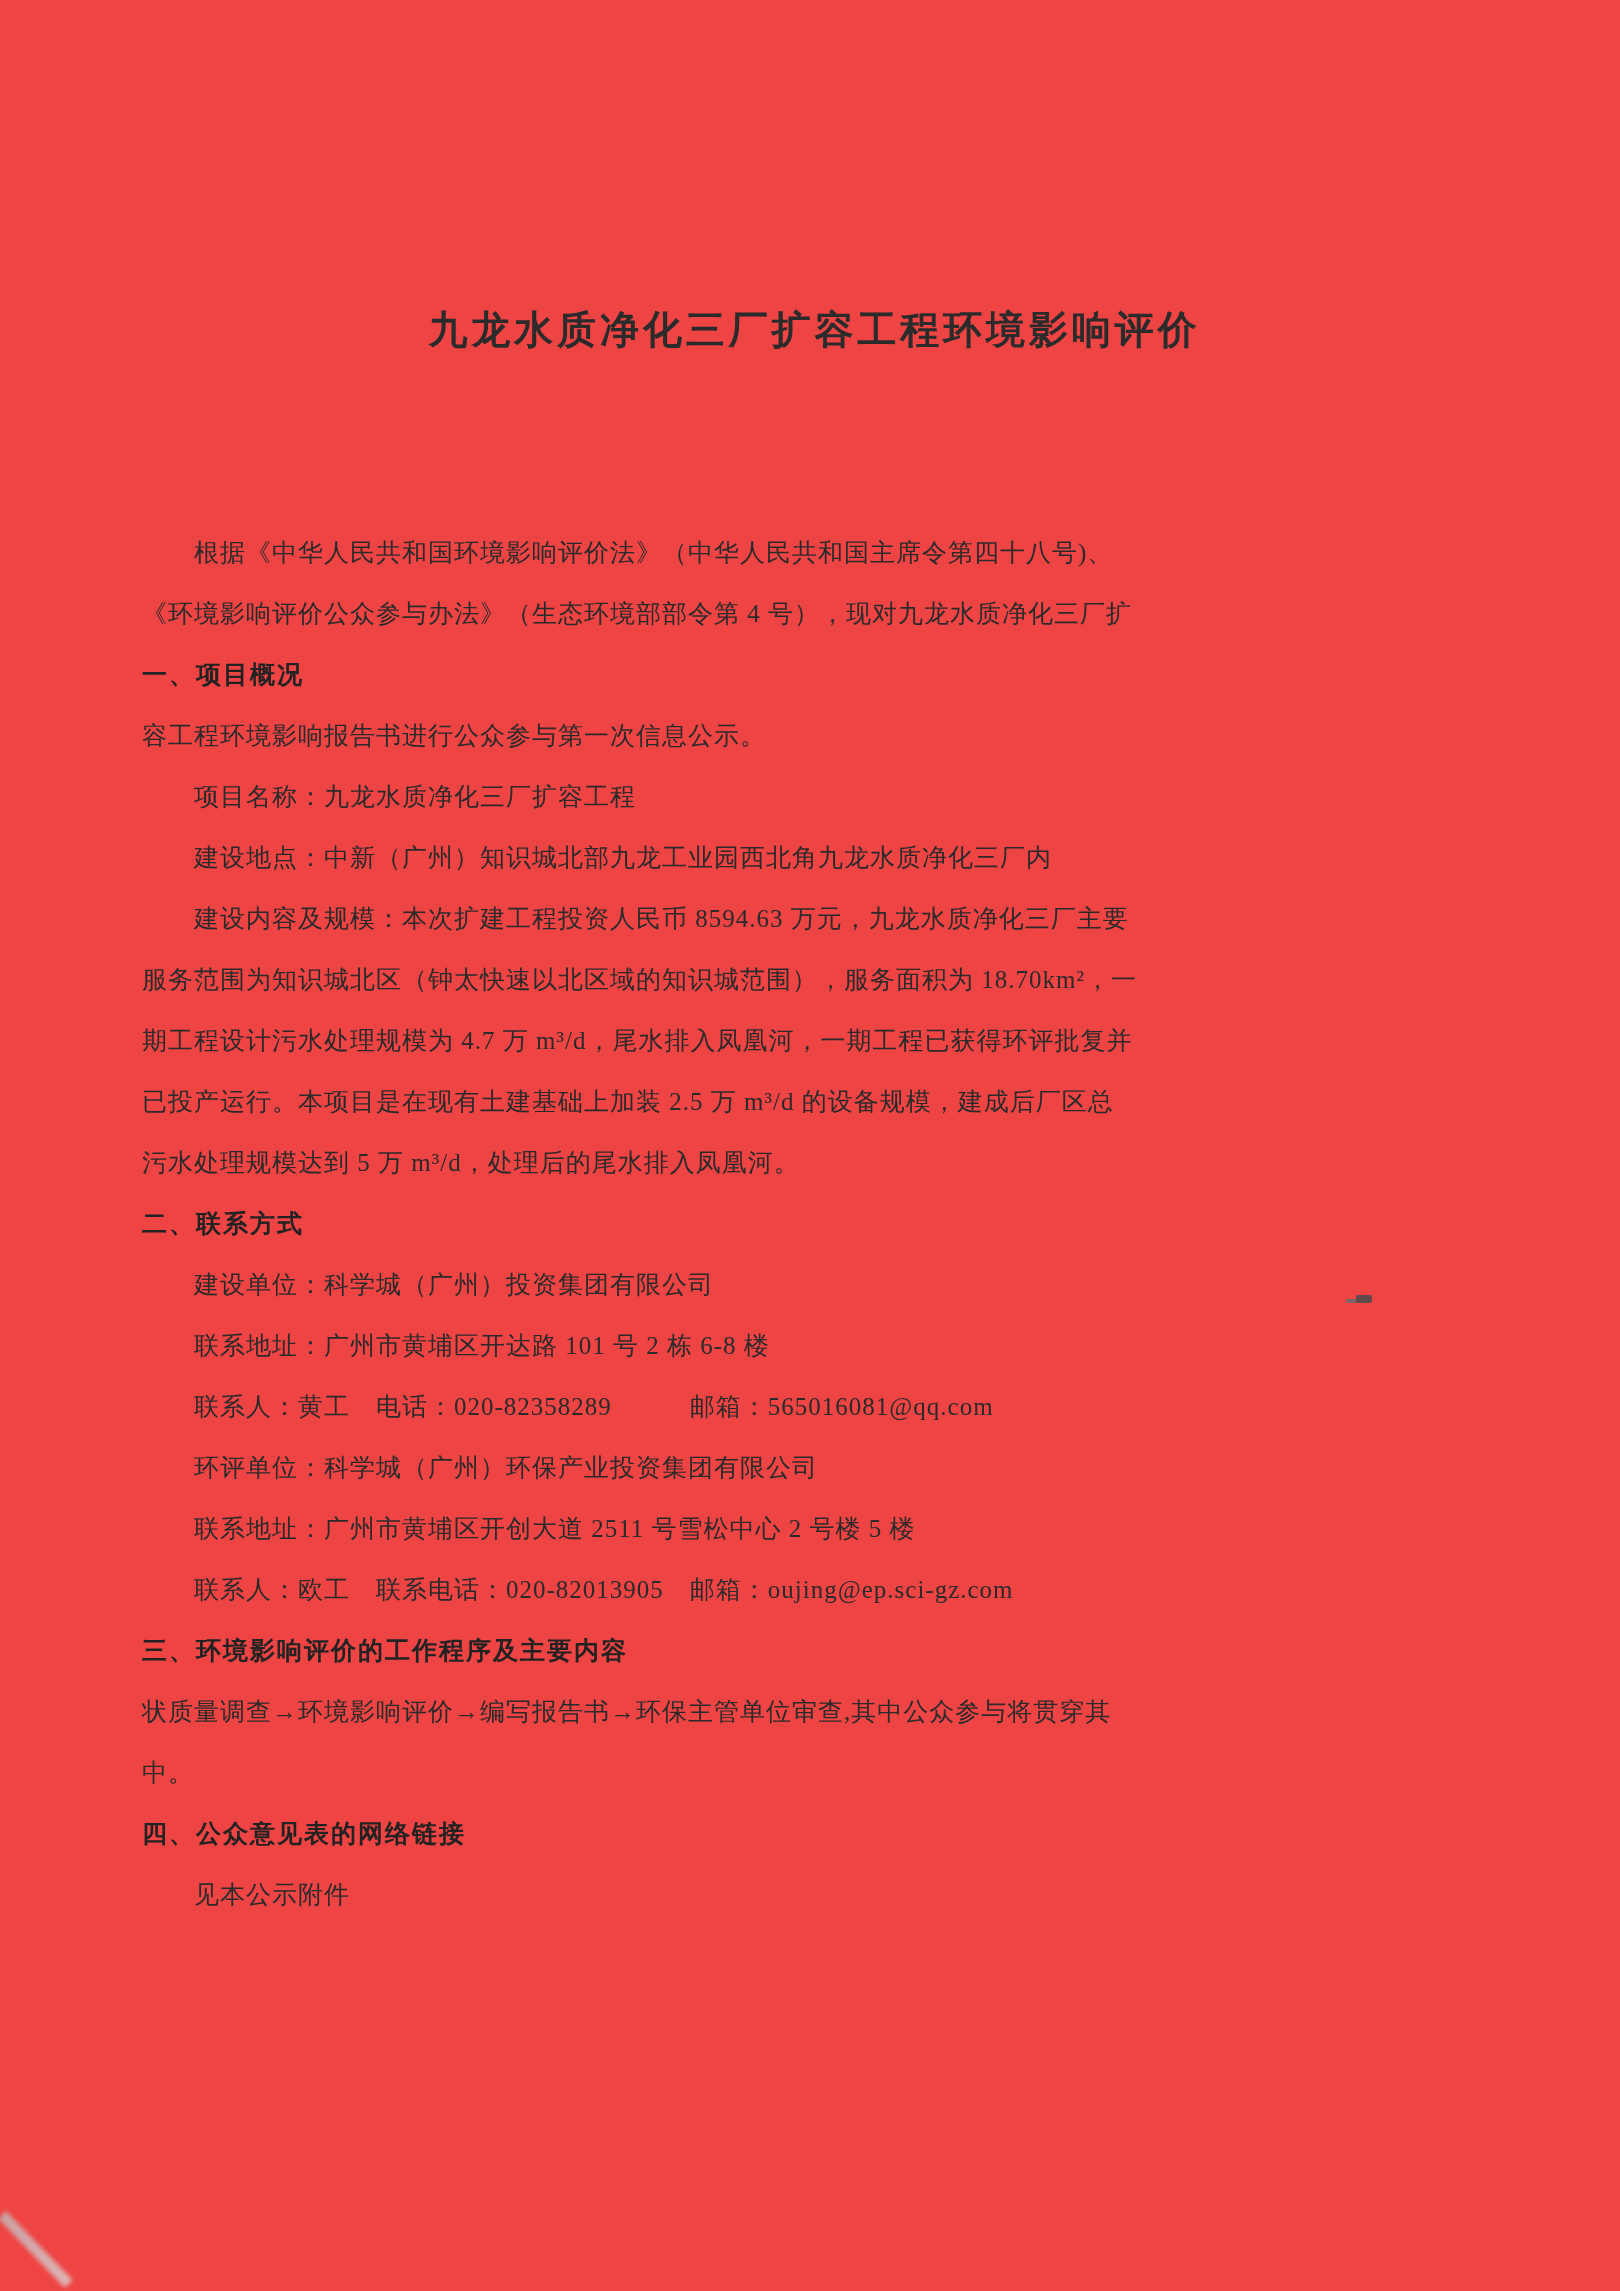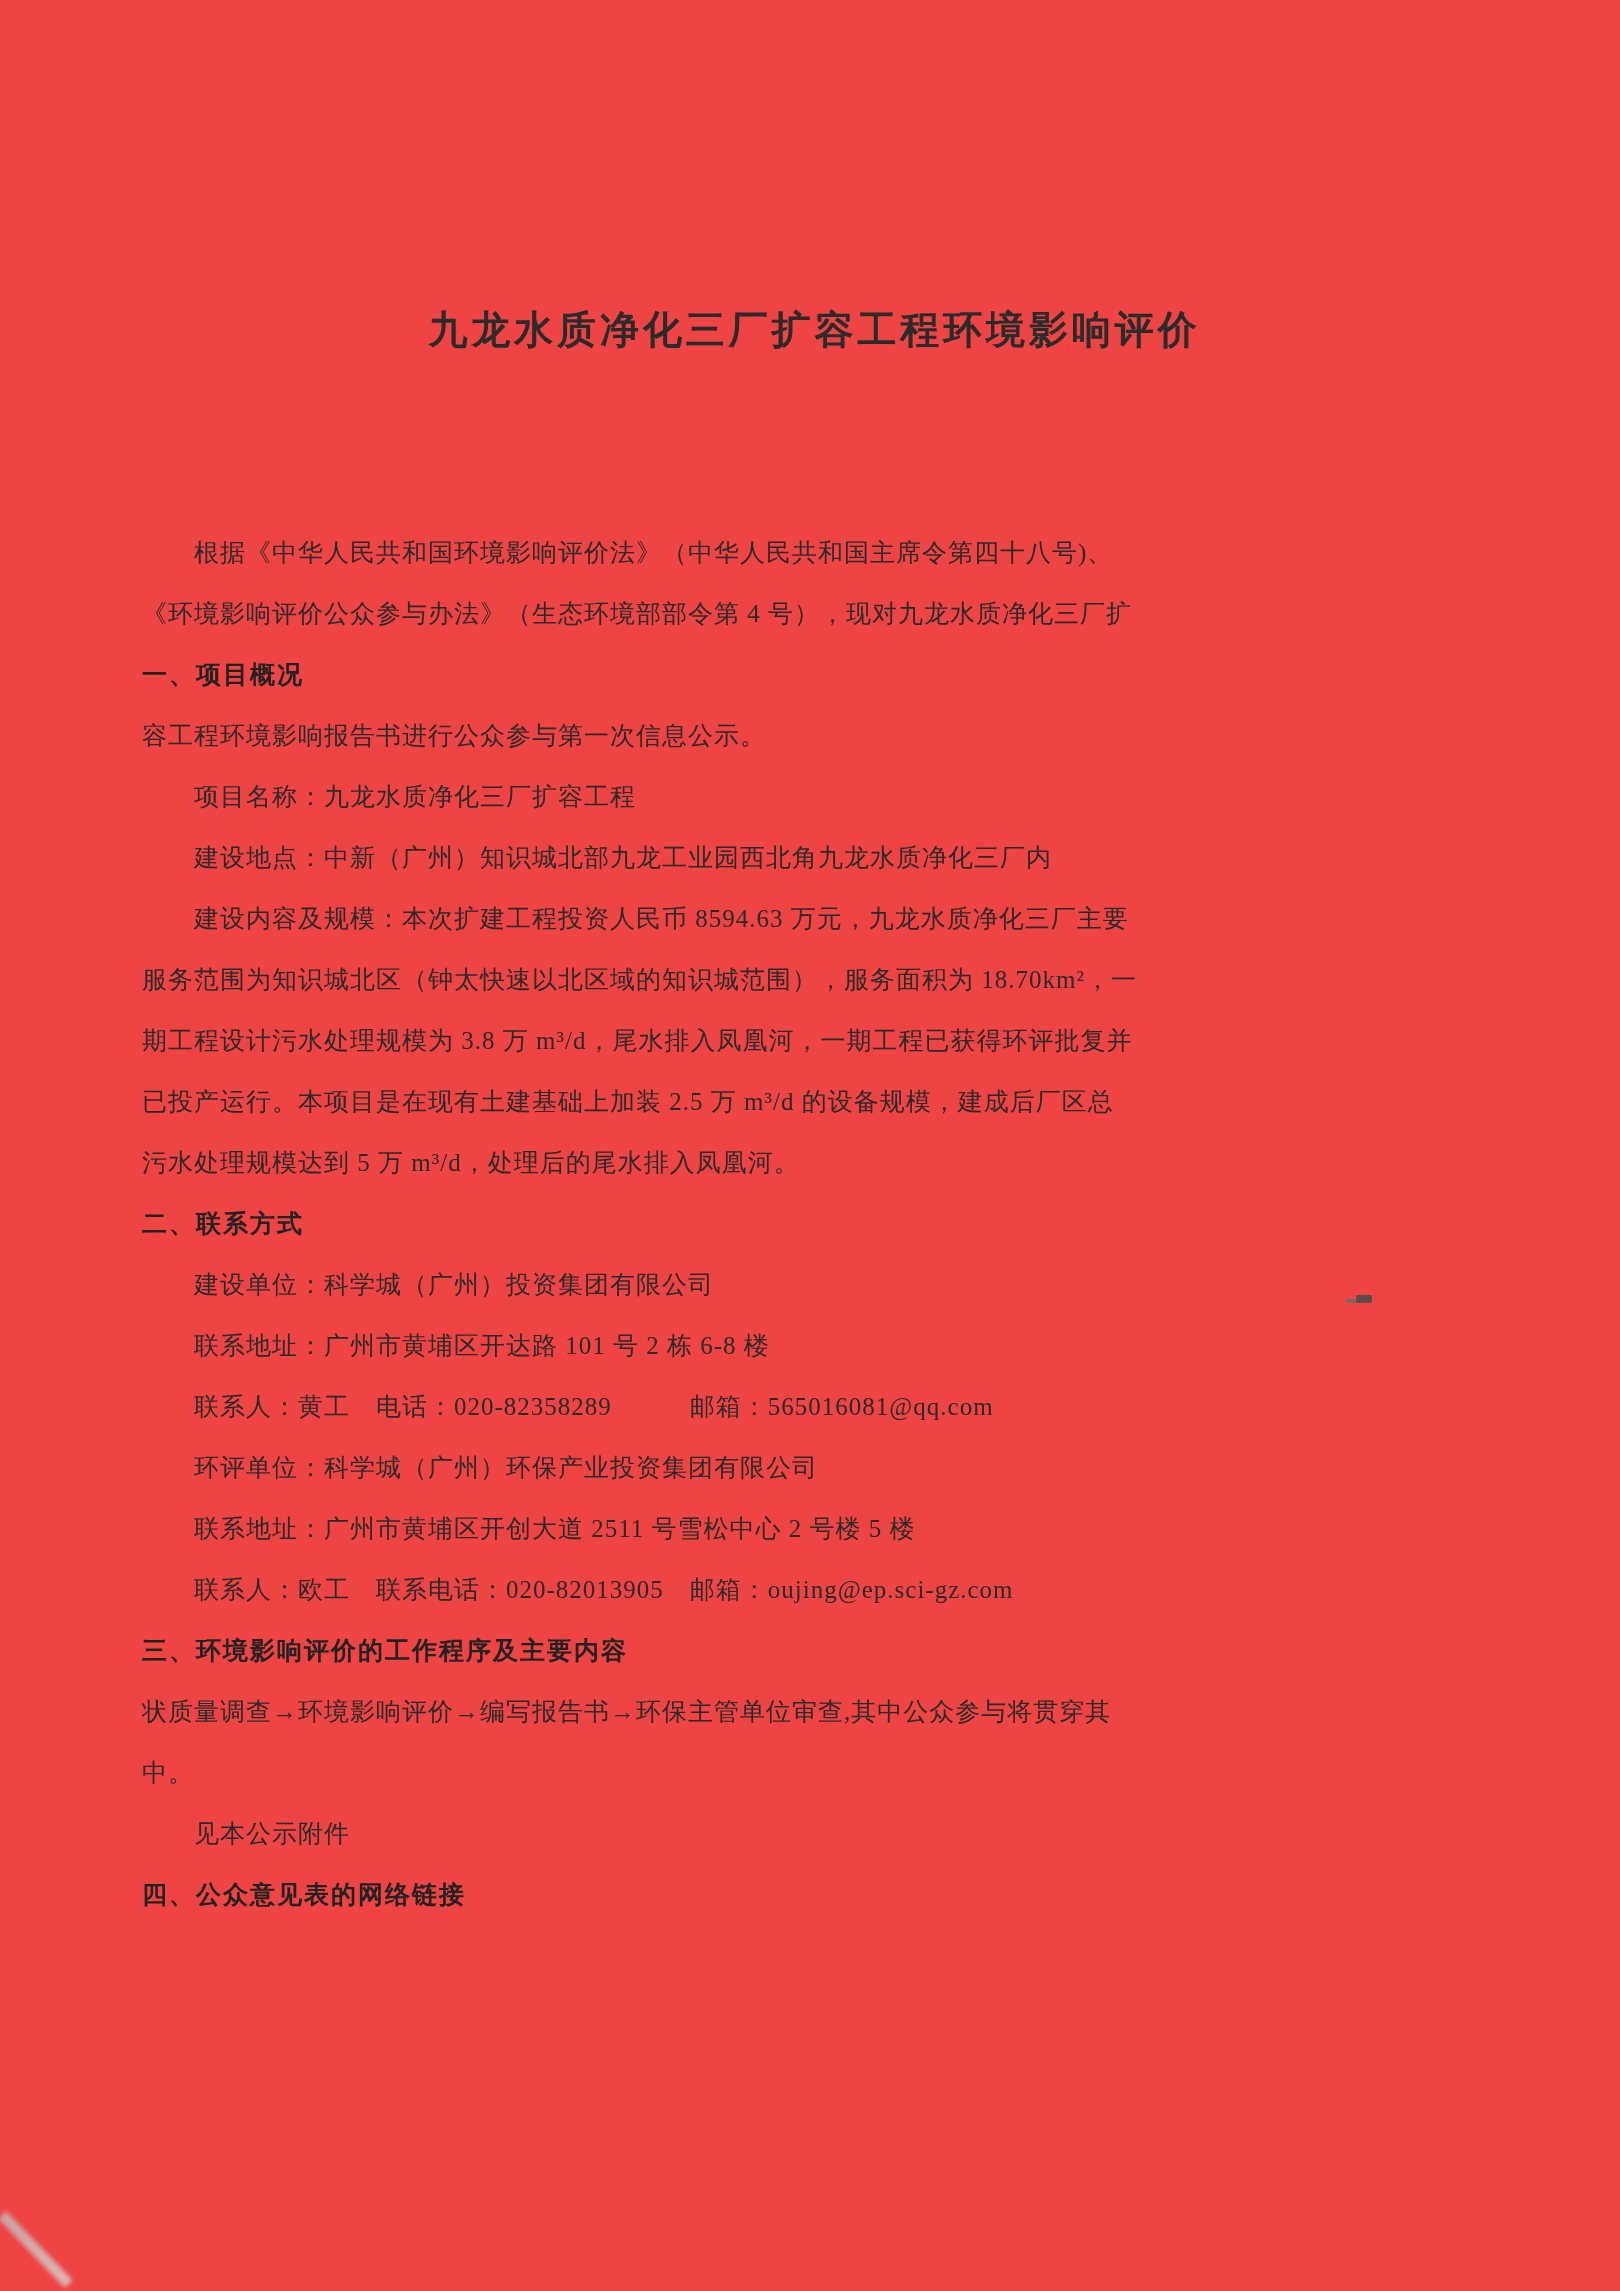--- a/index.html
+++ b/index.html
@@ -89,38 +89,38 @@
 
     <div class="doc-line">　　根据《中华人民共和国环境影响评价法》（中华人民共和国主席令第四十八号)、</div>
     <div class="doc-line">《环境影响评价公众参与办法》（生态环境部部令第 4 号），现对九龙水质净化三厂扩</div>
     <div class="doc-line section-heading">一、项目概况</div>
 
     <div class="doc-line">容工程环境影响报告书进行公众参与第一次信息公示。</div>
     <div class="doc-line">　　项目名称：九龙水质净化三厂扩容工程</div>
     <div class="doc-line">　　建设地点：中新（广州）知识城北部九龙工业园西北角九龙水质净化三厂内</div>
     <div class="doc-line">　　建设内容及规模：本次扩建工程投资人民币 8594.63 万元，九龙水质净化三厂主要</div>
     <div class="doc-line">服务范围为知识城北区（钟太快速以北区域的知识城范围），服务面积为 18.70km²，一</div>
-    <div class="doc-line">期工程设计污水处理规模为 3.8 万 m³/d，尾水排入凤凰河，一期工程已获得环评批复并</div>
+    <div class="doc-line">期工程设计污水处理规模为 4.7 万 m³/d，尾水排入凤凰河，一期工程已获得环评批复并</div>
     <div class="doc-line">已投产运行。本项目是在现有土建基础上加装 2.5 万 m³/d 的设备规模，建成后厂区总</div>
     <div class="doc-line">污水处理规模达到 5 万 m³/d，处理后的尾水排入凤凰河。</div>
 
     <div class="doc-line section-heading">二、联系方式</div>
     <div class="doc-line">　　建设单位：科学城（广州）投资集团有限公司</div>
     <div class="doc-line">　　联系地址：广州市黄埔区开达路 101 号 2 栋 6-8 楼</div>
     <div class="doc-line">　　联系人：黄工　电话：020-82358289　　　邮箱：565016081@qq.com</div>
     <div class="doc-line">　　环评单位：科学城（广州）环保产业投资集团有限公司</div>
     <div class="doc-line">　　联系地址：广州市黄埔区开创大道 2511 号雪松中心 2 号楼 5 楼</div>
     <div class="doc-line">　　联系人：欧工　联系电话：020-82013905　邮箱：oujing@ep.sci-gz.com</div>
 
     <div class="doc-line section-heading">三、环境影响评价的工作程序及主要内容</div>
     <div class="doc-line">状质量调查→环境影响评价→编写报告书→环保主管单位审查,其中公众参与将贯穿其</div>
     <div class="doc-line">中。</div>
 
+    <div class="doc-line section-heading">四、公众意见表的网络链接</div>
     <div class="doc-line">　　见本公示附件</div>
-    <div class="doc-line section-heading">四、公众意见表的网络链接</div>
 
   </div>
 
   <div class="smudge"></div>
   <div class="streak"></div>
 
 </div>
 
 
 </body></html>

